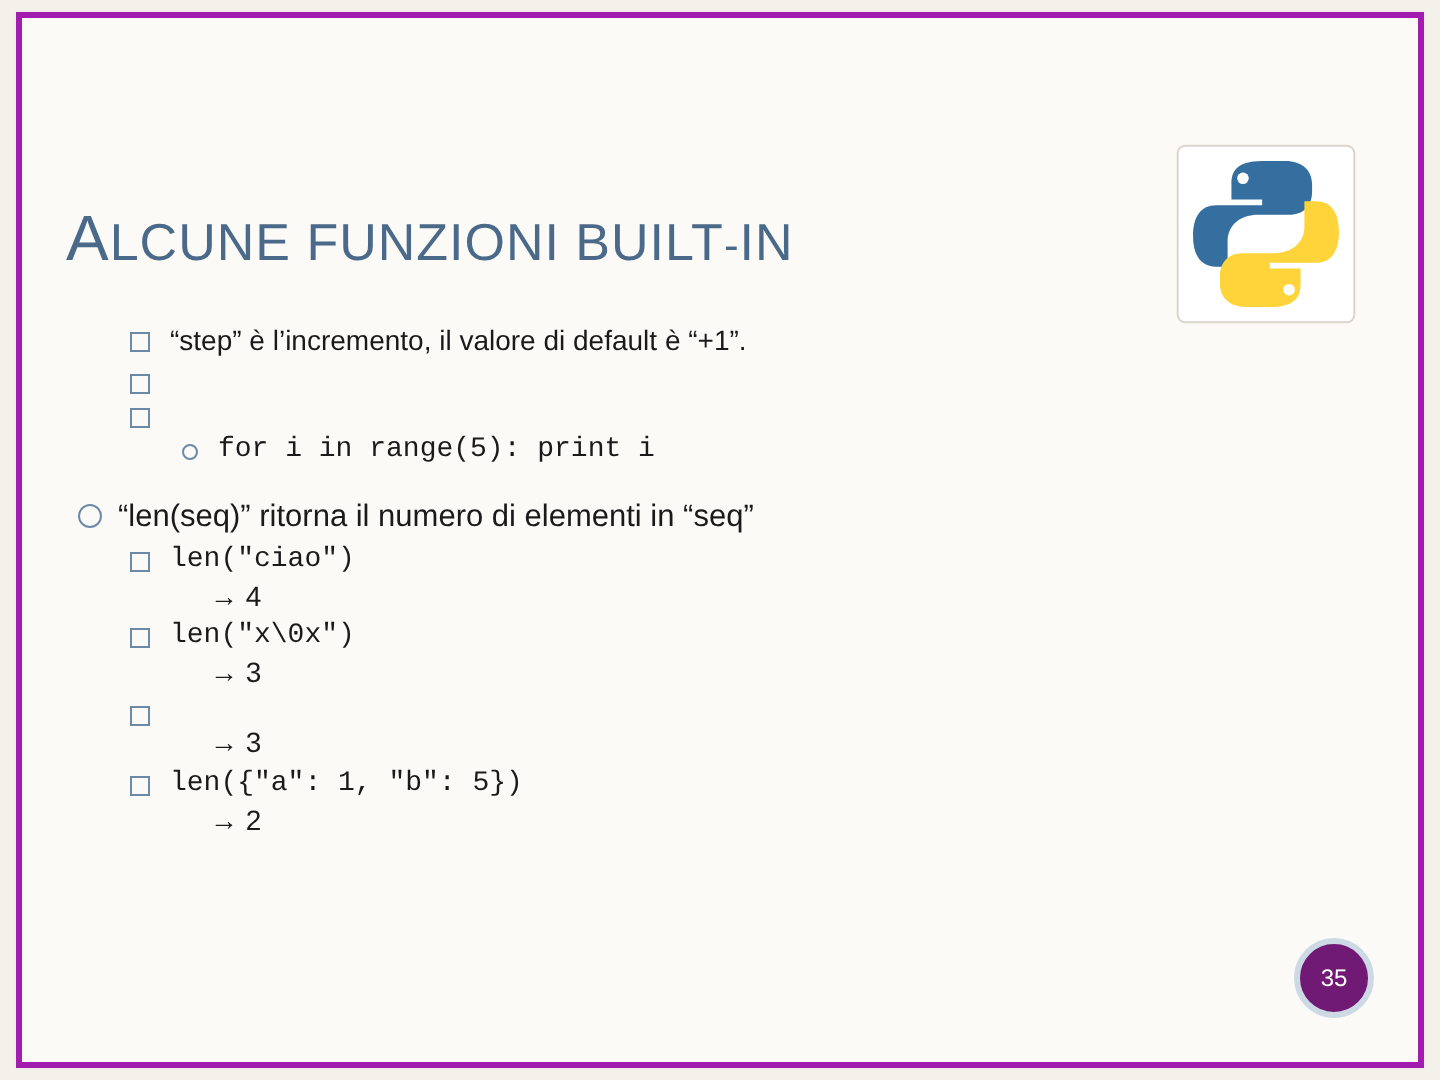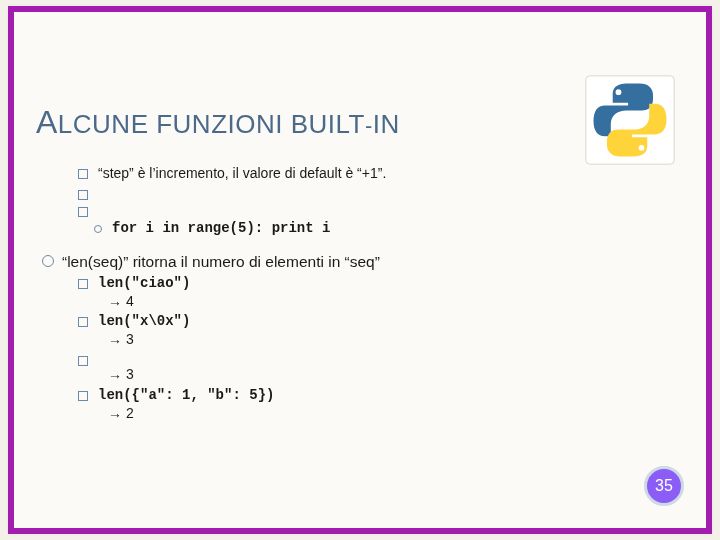--- a/index.html
+++ b/index.html
@@ -1,34 +1,34 @@
 <!DOCTYPE html>
 <html><head>
 <meta charset="utf-8">
 <style>
   html,body{margin:0;padding:0}
   body{width:720px;height:540px;background:#f4f1eb;font-family:Arial,Helvetica,sans-serif;position:relative;overflow:hidden}
-  .slide{position:absolute;left:8px;top:6px;right:8px;bottom:6px;background:#fcfaf6;border:6px solid #a21caf;box-shadow:0 0 3px rgba(0,0,0,.05)}
+  .slide{position:absolute;left:8px;top:6px;right:8px;bottom:6px;background:#fcfaf6;border:3px solid #a21caf;box-shadow:0 0 3px rgba(0,0,0,.05)}
   .title{position:absolute;left:22px;top:92px;font-size:26px;letter-spacing:.5px;color:#4b6a8a;font-variant:small-caps}
   .title .lead{font-size:32px}
   .logo{position:absolute;right:28px;top:60px;width:96px;height:96px}
   .content{position:absolute;left:28px;right:28px;top:150px;font-size:15.5px;color:#1a1a1a;line-height:1.28}
   .b0{display:flex;margin-top:6px}
   .b0 .m{width:20px;flex:none}
   .ring{width:10px;height:10px;border:1.6px solid #6b8aa8;border-radius:50%;margin-top:3px}
   .b0 .t{flex:1}
-  .b1{display:flex;margin-top:3px;margin-left:36px;font-size:14px}
+  .b1{display:flex;margin-top:3px;margin-left:26px;font-size:14px}
   .b1 .m{width:20px;flex:none}
   .sq{width:8px;height:8px;border:1.4px solid #6b8aa8;margin-top:4px}
   .b2{display:flex;margin-left:52px;margin-top:3px;font-size:14px}
   .b2 .m{width:18px;flex:none}
   .dot{width:6px;height:6px;border:1.4px solid #6b8aa8;border-radius:50%;margin-top:5px}
-  .mono{font-family:"Courier New",monospace;font-weight:bold;font-size:14px}
+  .mono{font-family:"Courier New",monospace;font-weight:normal;font-size:14px}
   .res{margin-left:66px;font-size:14px}
-  .badge{position:absolute;right:22px;bottom:22px;width:34px;height:34px;border-radius:50%;background:#8b5cf6;border:3px solid #cdd9e4;color:#fff;font-size:16px;display:flex;align-items:center;justify-content:center}
+  .badge{position:absolute;right:22px;bottom:22px;width:34px;height:34px;border-radius:50%;background:#701a75;border:3px solid #cdd9e4;color:#fff;font-size:12px;display:flex;align-items:center;justify-content:center}
 </style>
 </head>
 <body>
 
 <div class="slide">
 
   <div class="title"><span class="lead">A</span>LCUNE FUNZIONI BUILT<span style="font-size:22px">-</span>IN</div>
 
   <div class="logo">
     <svg viewBox="0 0 100 100">

